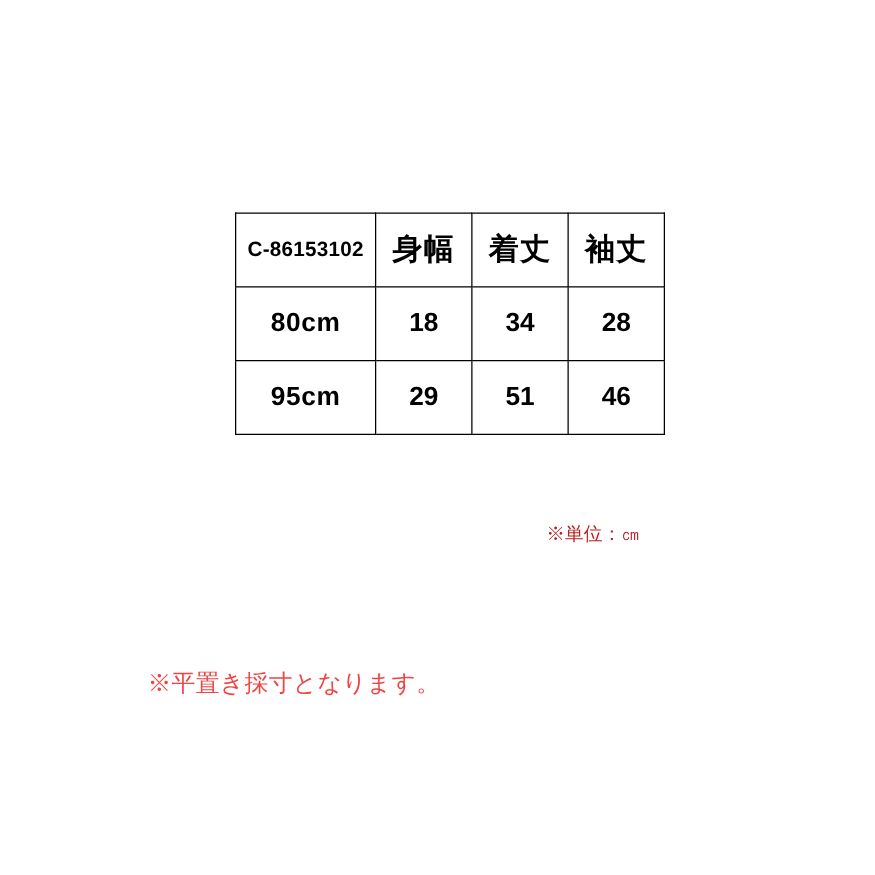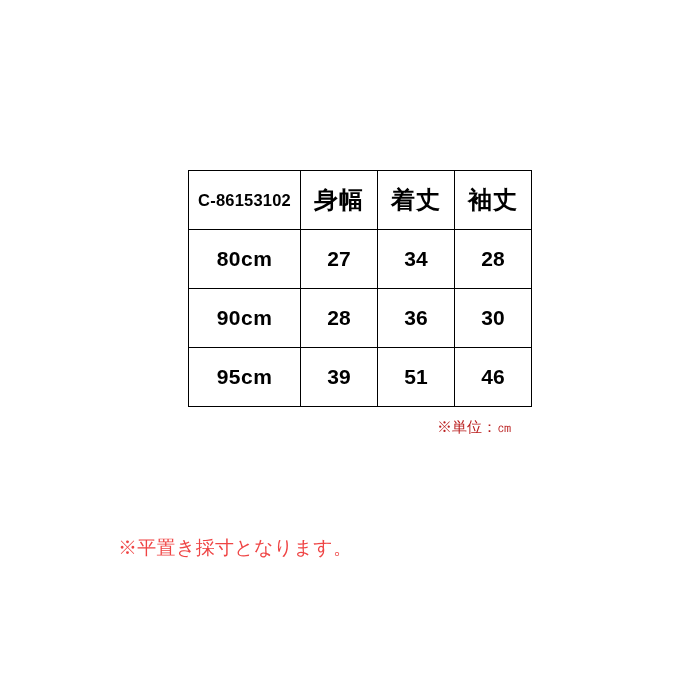--- a/index.html
+++ b/index.html
@@ -115,33 +115,27 @@
       </colgroup>
       <tbody>
         <tr>
           <td class="model-code">C-86153102</td>
           <td class="col-head">身幅</td>
           <td class="col-head">着丈</td>
           <td class="col-head">袖丈</td>
         </tr>
         <tr>
           <td class="size-label">80cm</td>
-          <td class="value">27</td>
+          <td class="value">18</td>
           <td class="value">34</td>
           <td class="value">28</td>
         </tr>
         <tr>
-          <td class="size-label">90cm</td>
-          <td class="value">28</td>
-          <td class="value">36</td>
-          <td class="value">30</td>
-        </tr>
-        <tr>
           <td class="size-label">95cm</td>
-          <td class="value">39</td>
+          <td class="value">29</td>
           <td class="value">51</td>
           <td class="value">46</td>
         </tr>
       </tbody>
     </table>
   </div>
 
   <div class="unit-note">※単位：㎝</div>
 
   <div class="notes">

